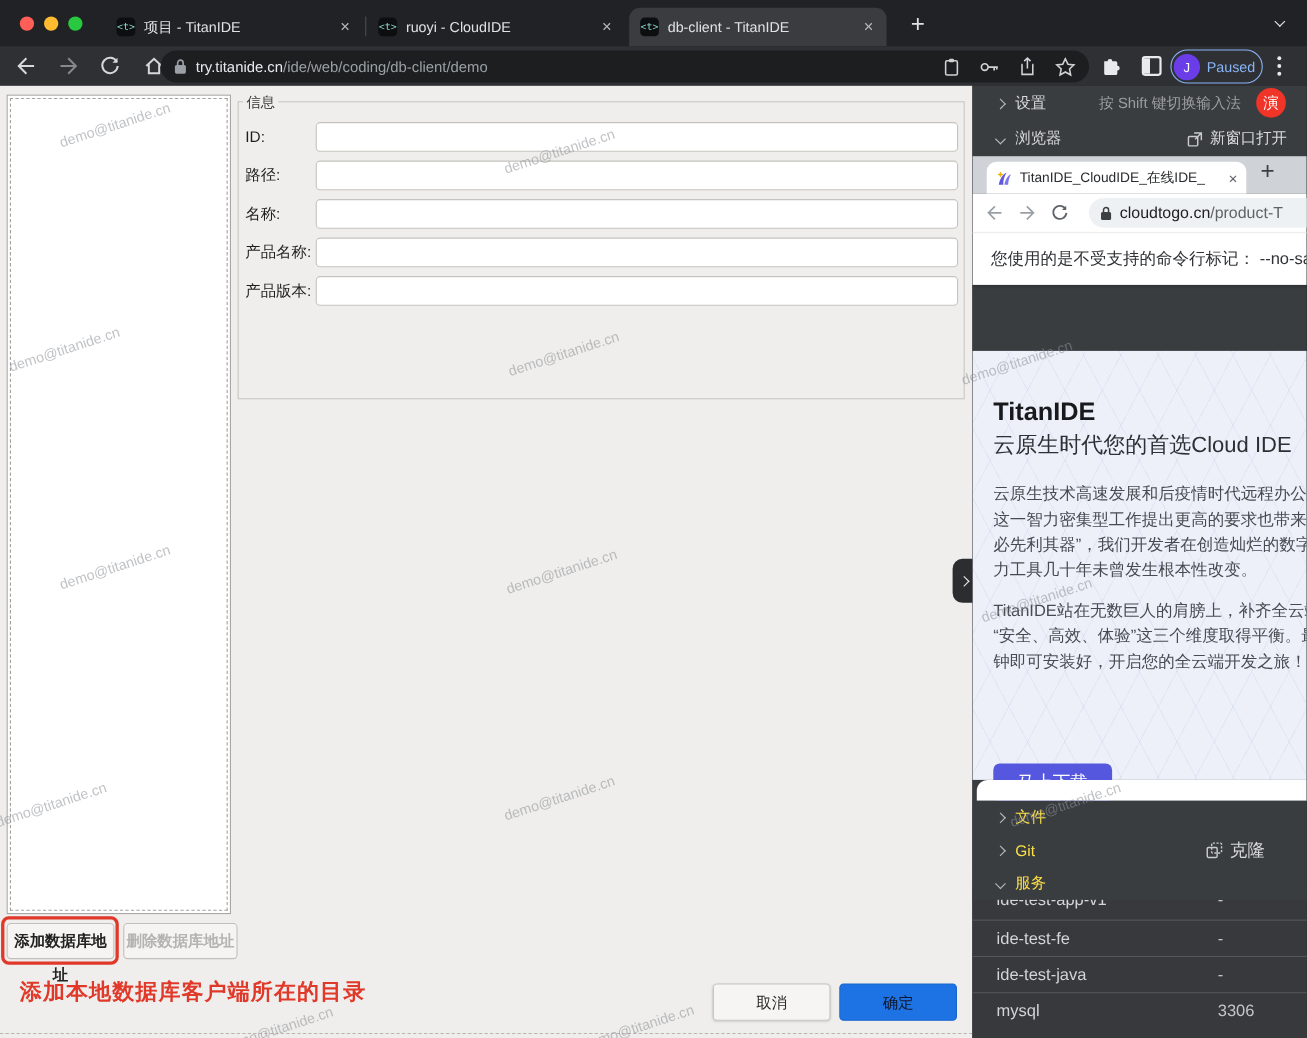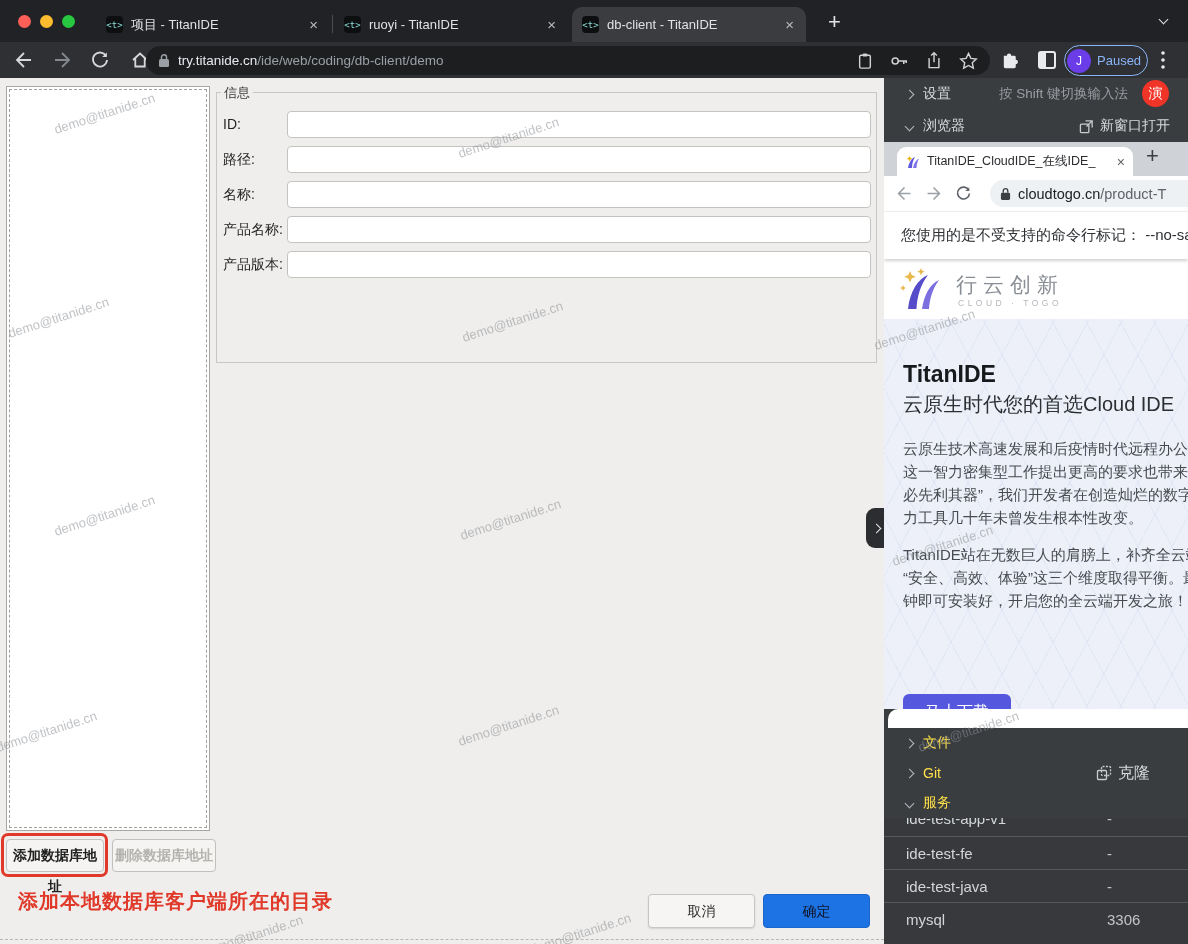--- a/index.html
+++ b/index.html
@@ -143,21 +143,21 @@
     <div class="tl abs" style="left:62px;background:#28c840"></div>
 
     <div class="tab abs" style="left:96px">
       <span class="favicon">&lt;t&gt;</span>
       <span class="title">项目 - TitanIDE</span>
       <span class="close">×</span>
     </div>
     <div class="tabsep abs" style="left:332px"></div>
     <div class="tab abs" style="left:334px">
       <span class="favicon">&lt;t&gt;</span>
-      <span class="title">ruoyi - TitanIDE</span>
+      <span class="title">ruoyi - CloudIDE</span>
       <span class="close">×</span>
     </div>
     <div class="tab active abs" style="left:572px">
       <span class="favicon">&lt;t&gt;</span>
       <span class="title">db-client - TitanIDE</span>
       <span class="close">×</span>
     </div>
     <div class="newtab abs" style="left:828px">+</div>
     <span class="chev down abs" style="left:1160px;top:16px;border-color:#dfe1e4;margin:0"></span>
   </div>
@@ -325,31 +325,20 @@
             <path d="M3.5 6 V4.2 a2.5 2.5 0 0 1 5 0 V6" stroke="#3c4043" stroke-width="1.5" fill="none"></path>
           </svg>
         <span class="host">cloudtogo.cn</span>
           <span class="path">/product-T</span>
       </span>
     </div>
     <div id="warning-row" class="abs">
       <span class="txt">您使用的是不受支持的命令行标记： --no-sandbox</span>
     </div>
 
-    <div id="logo-band" class="abs">
-      <svg class="abs" style="left:16px;top:8px" width="50" height="46" viewBox="0 0 50 46">
-        <path d="M8 42 C10 24 18 12 28 8 C21 17 17 29 16.5 42 Z" fill="#564cc9"></path>
-        <path d="M22 42 C24 28 30 17 39 13 C33 21 29.5 32 29 42 Z" fill="#7b6fe0"></path>
-        <path d="M10 4 l1.7 4 4 1.7 -4 1.7 -1.7 4 -1.7 -4 -4 -1.7 4 -1.7 z" fill="#e8b84b"></path>
-        <path d="M21 1 l1.1 2.6 2.6 1.1 -2.6 1.1 -1.1 2.6 -1.1 -2.6 -2.6 -1.1 2.6 -1.1 z" fill="#e8b84b"></path>
-        <path d="M3 18 l.9 2.1 2.1.9 -2.1.9 -.9 2.1 -.9 -2.1 -2.1 -.9 2.1 -.9 z" fill="#e8b84b"></path>
-      </svg>
-      <span id="brand-cn" class="abs">行云创新</span>
-      <span id="brand-en" class="abs">CLOUD · TOGO</span>
-    </div>
 
     <div id="hero" class="abs">
       <div id="hero-title" class="abs">TitanIDE</div>
       <div id="hero-sub" class="abs">云原生时代您的首选Cloud IDE</div>
       <div class="hero-line" style="top:121px">云原生技术高速发展和后疫情时代远程办公等多重因素，对软件开发</div>
       <div class="hero-line" style="top:144px">这一智力密集型工作提出更高的要求也带来了新的挑战。“工欲善其事</div>
       <div class="hero-line" style="top:167px">必先利其器”，我们开发者在创造灿烂的数字化世界的同时，自己的生产</div>
       <div class="hero-line" style="top:190px">力工具几十年未曾发生根本性改变。</div>
       <div class="hero-line" style="top:227px">TitanIDE站在无数巨人的肩膀上，补齐全云端开发的最后一块拼图，在</div>
       <div class="hero-line" style="top:250px">“安全、高效、体验”这三个维度取得平衡。最快5分</div>

